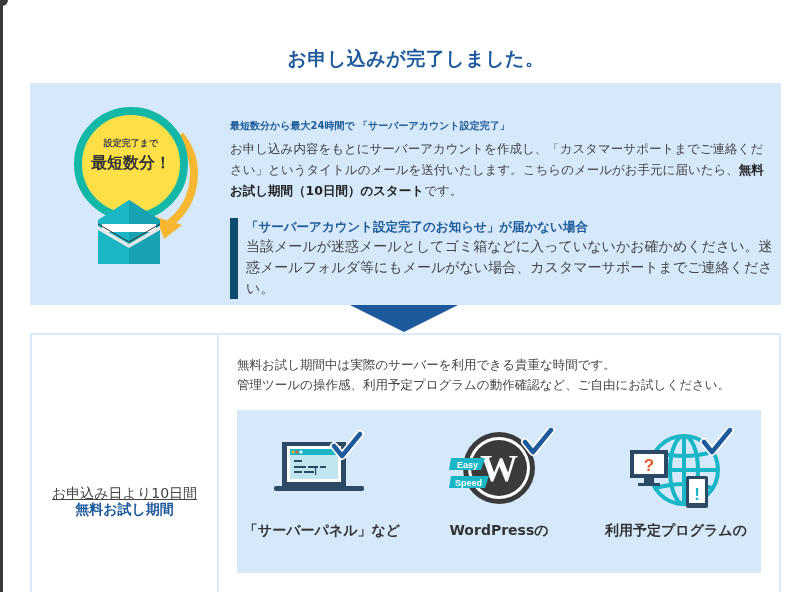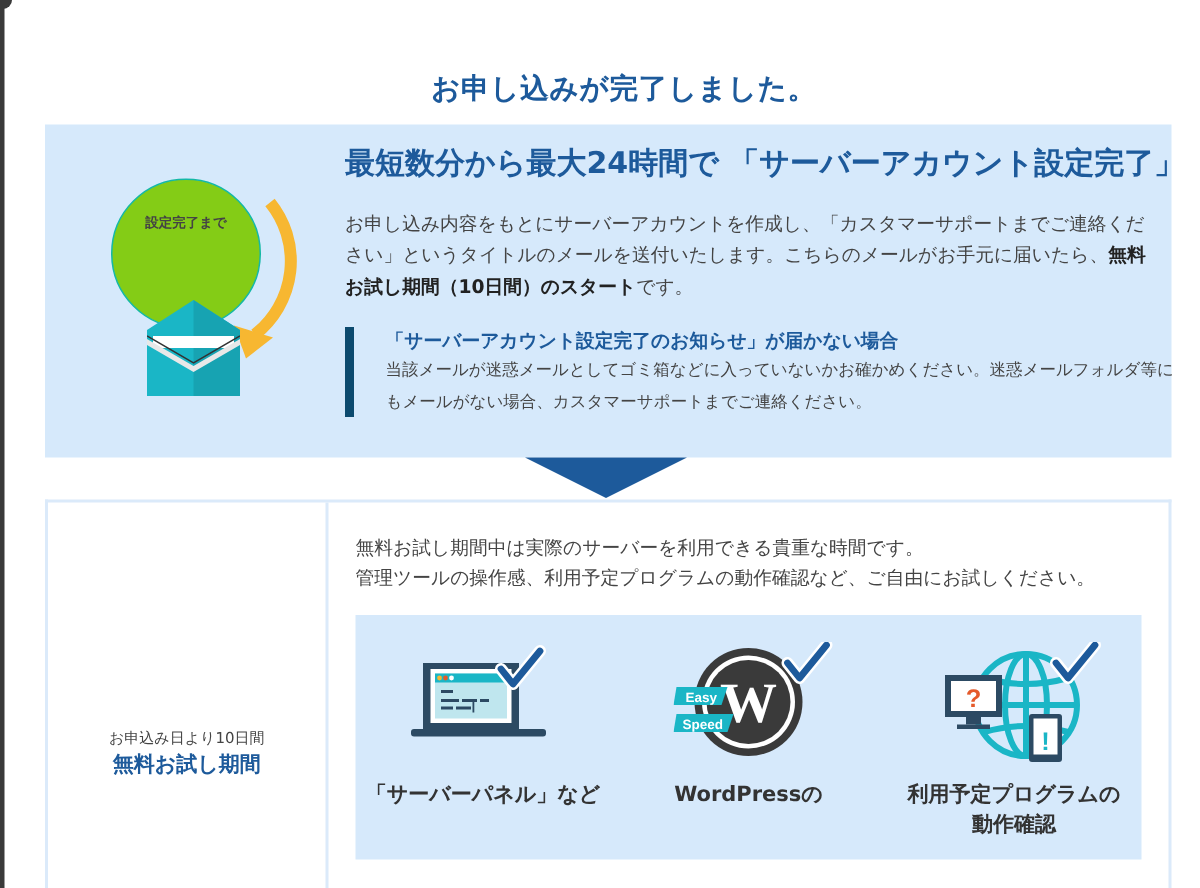--- a/index.html
+++ b/index.html
@@ -1,35 +1,35 @@
 <!DOCTYPE html>
 <html><head>
 <meta charset="utf-8">
 <style>
   html, body { margin:0; padding:0; }
   body { width:800px; height:592px; overflow:hidden; background:#ffffff; font-family:"DejaVu Sans", "Liberation Sans", sans-serif; position:relative; }
   .left-edge { position:absolute; left:0; top:0; width:3px; height:592px; background:#3a3a3a; }
   .left-edge-corner { position:absolute; left:0; top:0; width:8px; height:6px; background:#3a3a3a; border-bottom-right-radius:6px; }
   .page-title { position:absolute; left:0; top:30px; width:800px; text-align:center; color:#1d5a9b; font-size:19px; font-weight:bold; letter-spacing:0.5px; }
   .panel-top { position:absolute; left:30px; top:83px; width:751px; height:222px; background:#d6e9fb; }
-  .badge { position:absolute; left:44px; top:36px; width:98px; height:98px; border-radius:50%; background:#84cc16; border:1px solid #14b8a6; }
+  .badge { position:absolute; left:44px; top:24px; width:98px; height:98px; border-radius:50%; background:#fde047; border:8px solid #14b8a6; }
   .badge-small { position:absolute; left:0; top:22px; width:100%; text-align:center; font-size:9px; font-weight:bold; color:#444; }
   .badge-large { position:absolute; left:0; top:38px; width:100%; text-align:center; font-size:16px; font-weight:bold; color:#333; }
   .arrow-svg { position:absolute; left:30px; top:30px; }
   .envelope { position:absolute; left:68px; top:117px; }
-  .headline { position:absolute; left:200px; top:12px; font-size:20px; font-weight:bold; color:#1d5a9b; white-space:nowrap; }
+  .headline { position:absolute; left:200px; top:36px; font-size:10px; font-weight:bold; color:#1d5a9b; white-space:nowrap; }
   .desc { position:absolute; left:200px; top:55px; width:535px; font-size:12.5px; line-height:21px; color:#444; }
   .desc b { color:#222; }
-  .notice { position:absolute; left:200px; top:135px; width:535px; border-left:6px solid #0c4a6e; padding-left:21px; }
+  .notice { position:absolute; left:200px; top:135px; width:535px; border-left:8px solid #0c4a6e; padding-left:8px; }
   .notice-title { font-size:12.5px; font-weight:bold; color:#1d5a9b; line-height:18px; }
-  .notice-body { font-size:11px; line-height:21px; color:#444; }
+  .notice-body { font-size:14px; line-height:21px; color:#444; }
   .down-arrow { position:absolute; left:350px; top:305px; width:0; height:0; border-left:54px solid transparent; border-right:54px solid transparent; border-top:27px solid #1d5a9b; }
   .panel-bottom { position:absolute; left:30px; top:333px; width:747px; height:270px; border:2px solid #dbeafa; border-bottom:none; background:#fff; }
   .divider { position:absolute; left:185px; top:0; width:2px; height:270px; background:#dbeafa; }
-  .trial-sub { position:absolute; left:0; top:150px; width:185px; text-align:center; font-size:10px; color:#444; }
+  .trial-sub { position:absolute; left:0; top:150px; width:185px; text-align:center; font-size:14px; color:#444;text-decoration:underline; }
   .trial-main { position:absolute; left:0; top:166px; width:185px; text-align:center; font-size:14px; font-weight:bold; color:#1d5a9b; }
   .trial-desc { position:absolute; left:205px; top:20px; width:540px; font-size:12.5px; line-height:20px; color:#444; }
   .features { position:absolute; left:205px; top:75px; width:524px; height:163px; background:#d6e9fb; }
   .feature { position:absolute; top:0; width:170px; height:163px; }
   .feature svg { position:absolute; left:35px; top:18px; }
   .feature-label { position:absolute; left:0; top:110px; width:100%; text-align:center; font-size:14px; font-weight:bold; color:#333; line-height:20px; }
 </style>
 </head>
 <body>
 
@@ -38,20 +38,21 @@
 
 <h1 class="page-title" style="margin:16px;">お申し込みが完了しました。</h1>
 
 <section class="panel-top">
   <svg class="arrow-svg" width="160" height="140" viewBox="0 0 160 140">
     <path d="M120 22 A62 62 0 0 1 110 110" fill="none" stroke="#f7b731" stroke-width="8"></path>
     <polygon points="96,104 122,112 104,126" fill="#f7b731"></polygon>
   </svg>
   <div class="badge">
     <div class="badge-small">設定完了まで</div>
+    <div class="badge-large">最短数分！</div>
   </div>
   <svg class="envelope" width="62" height="64" viewBox="0 0 62 64">
     <polygon points="0,20 31,0 62,20 62,64 0,64" fill="#1ab6c6"></polygon>
     <polygon points="31,0 62,20 62,64 31,64" fill="#17a3b2"></polygon>
     <rect x="4" y="24" width="54" height="8" fill="#ffffff"></rect>
     <polygon points="0,26 31,44 62,26 62,30 31,48 0,30" fill="#e8e8e8"></polygon>
     <polyline points="0,24 31,42 62,24" fill="none" stroke="#333" stroke-width="1"></polyline>
   </svg>
 
   <div class="headline">最短数分から最大24時間で 「サーバーアカウント設定完了」</div>
@@ -133,17 +134,16 @@
         <rect x="18" y="50" width="10" height="5" fill="#2c4a63"></rect>
         <rect x="12" y="55" width="22" height="3" fill="#2c4a63"></rect>
         <rect x="60" y="48" width="22" height="32" rx="2" fill="#2c4a63"></rect>
         <rect x="63" y="51" width="16" height="24" fill="#ffffff"></rect>
         <text x="71" y="72" text-anchor="middle" font-family="Liberation Sans, sans-serif" font-size="17" font-weight="bold" fill="#1ab6c6">!</text>
         <polyline points="78,14 86,24 104,2" fill="none" stroke="#ffffff" stroke-width="8" stroke-linecap="round" stroke-linejoin="round"></polyline>
         <polyline points="78,14 86,24 104,2" fill="none" stroke="#1d5a9b" stroke-width="4.5" stroke-linecap="round" stroke-linejoin="round"></polyline>
       </svg>
       <div class="feature-label">
         <div>利用予定プログラムの</div>
-        <div>動作確認</div>
       </div>
     </div>
   </div>
 </section>
 
 </body></html>

